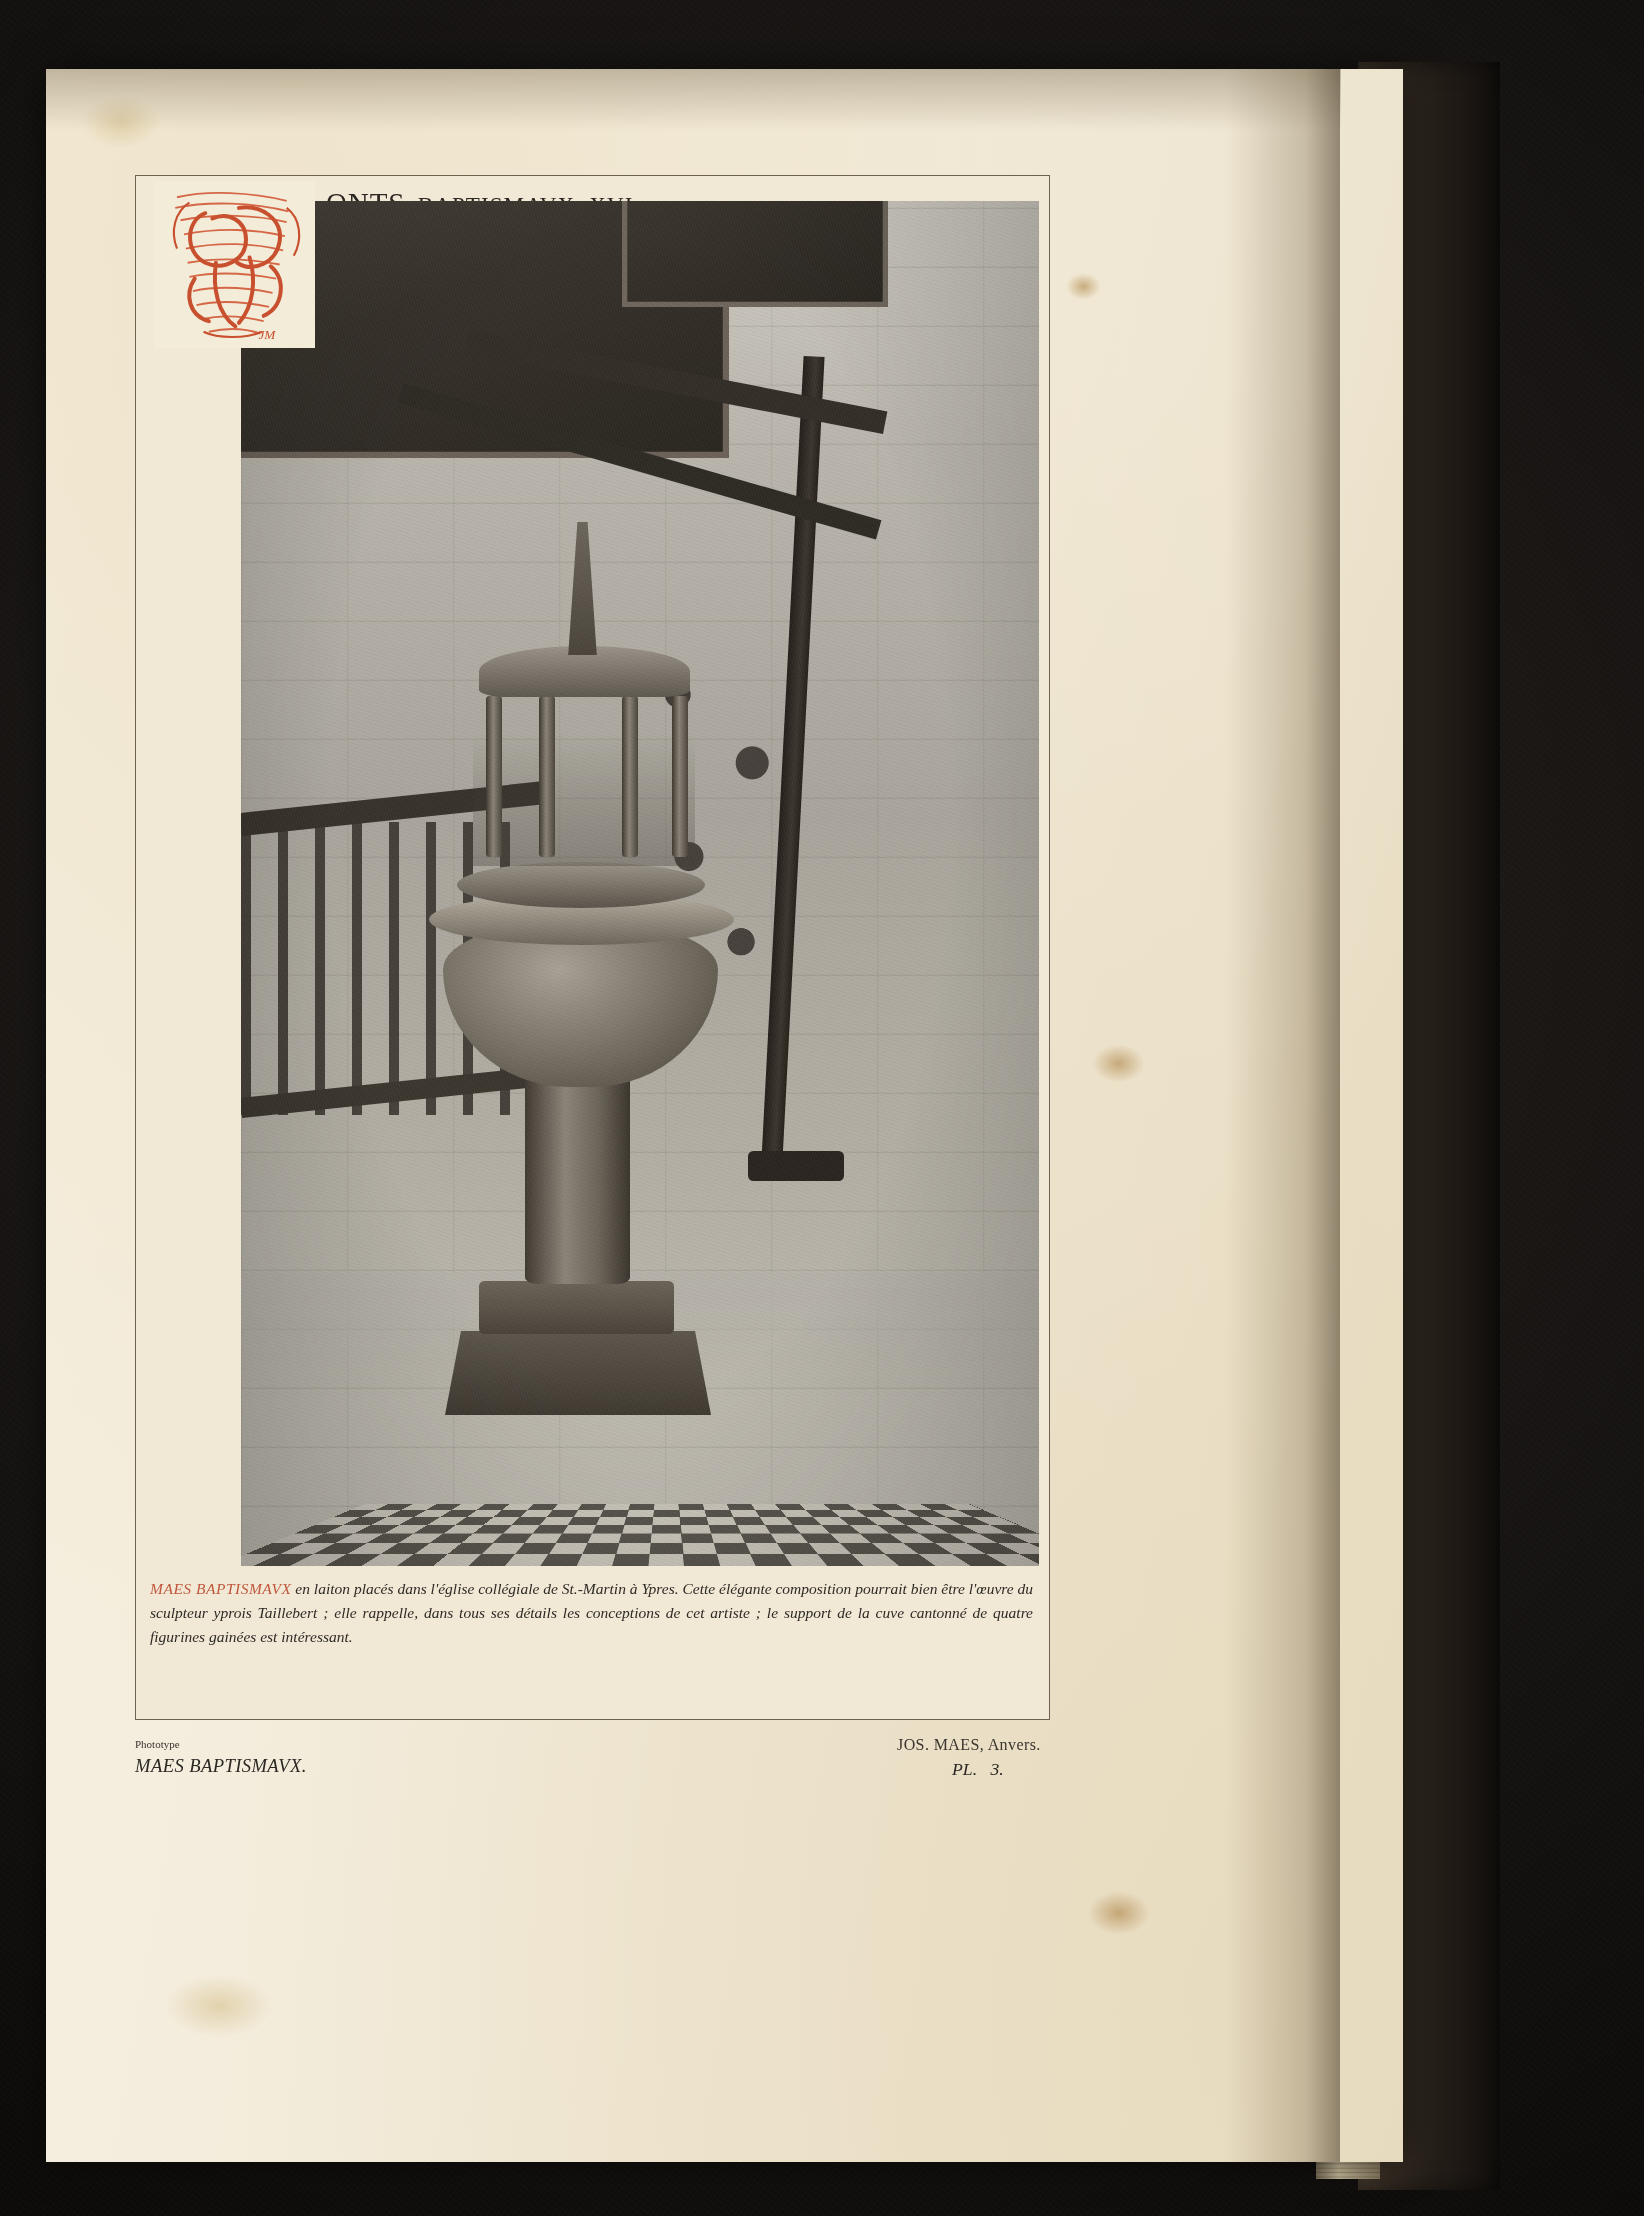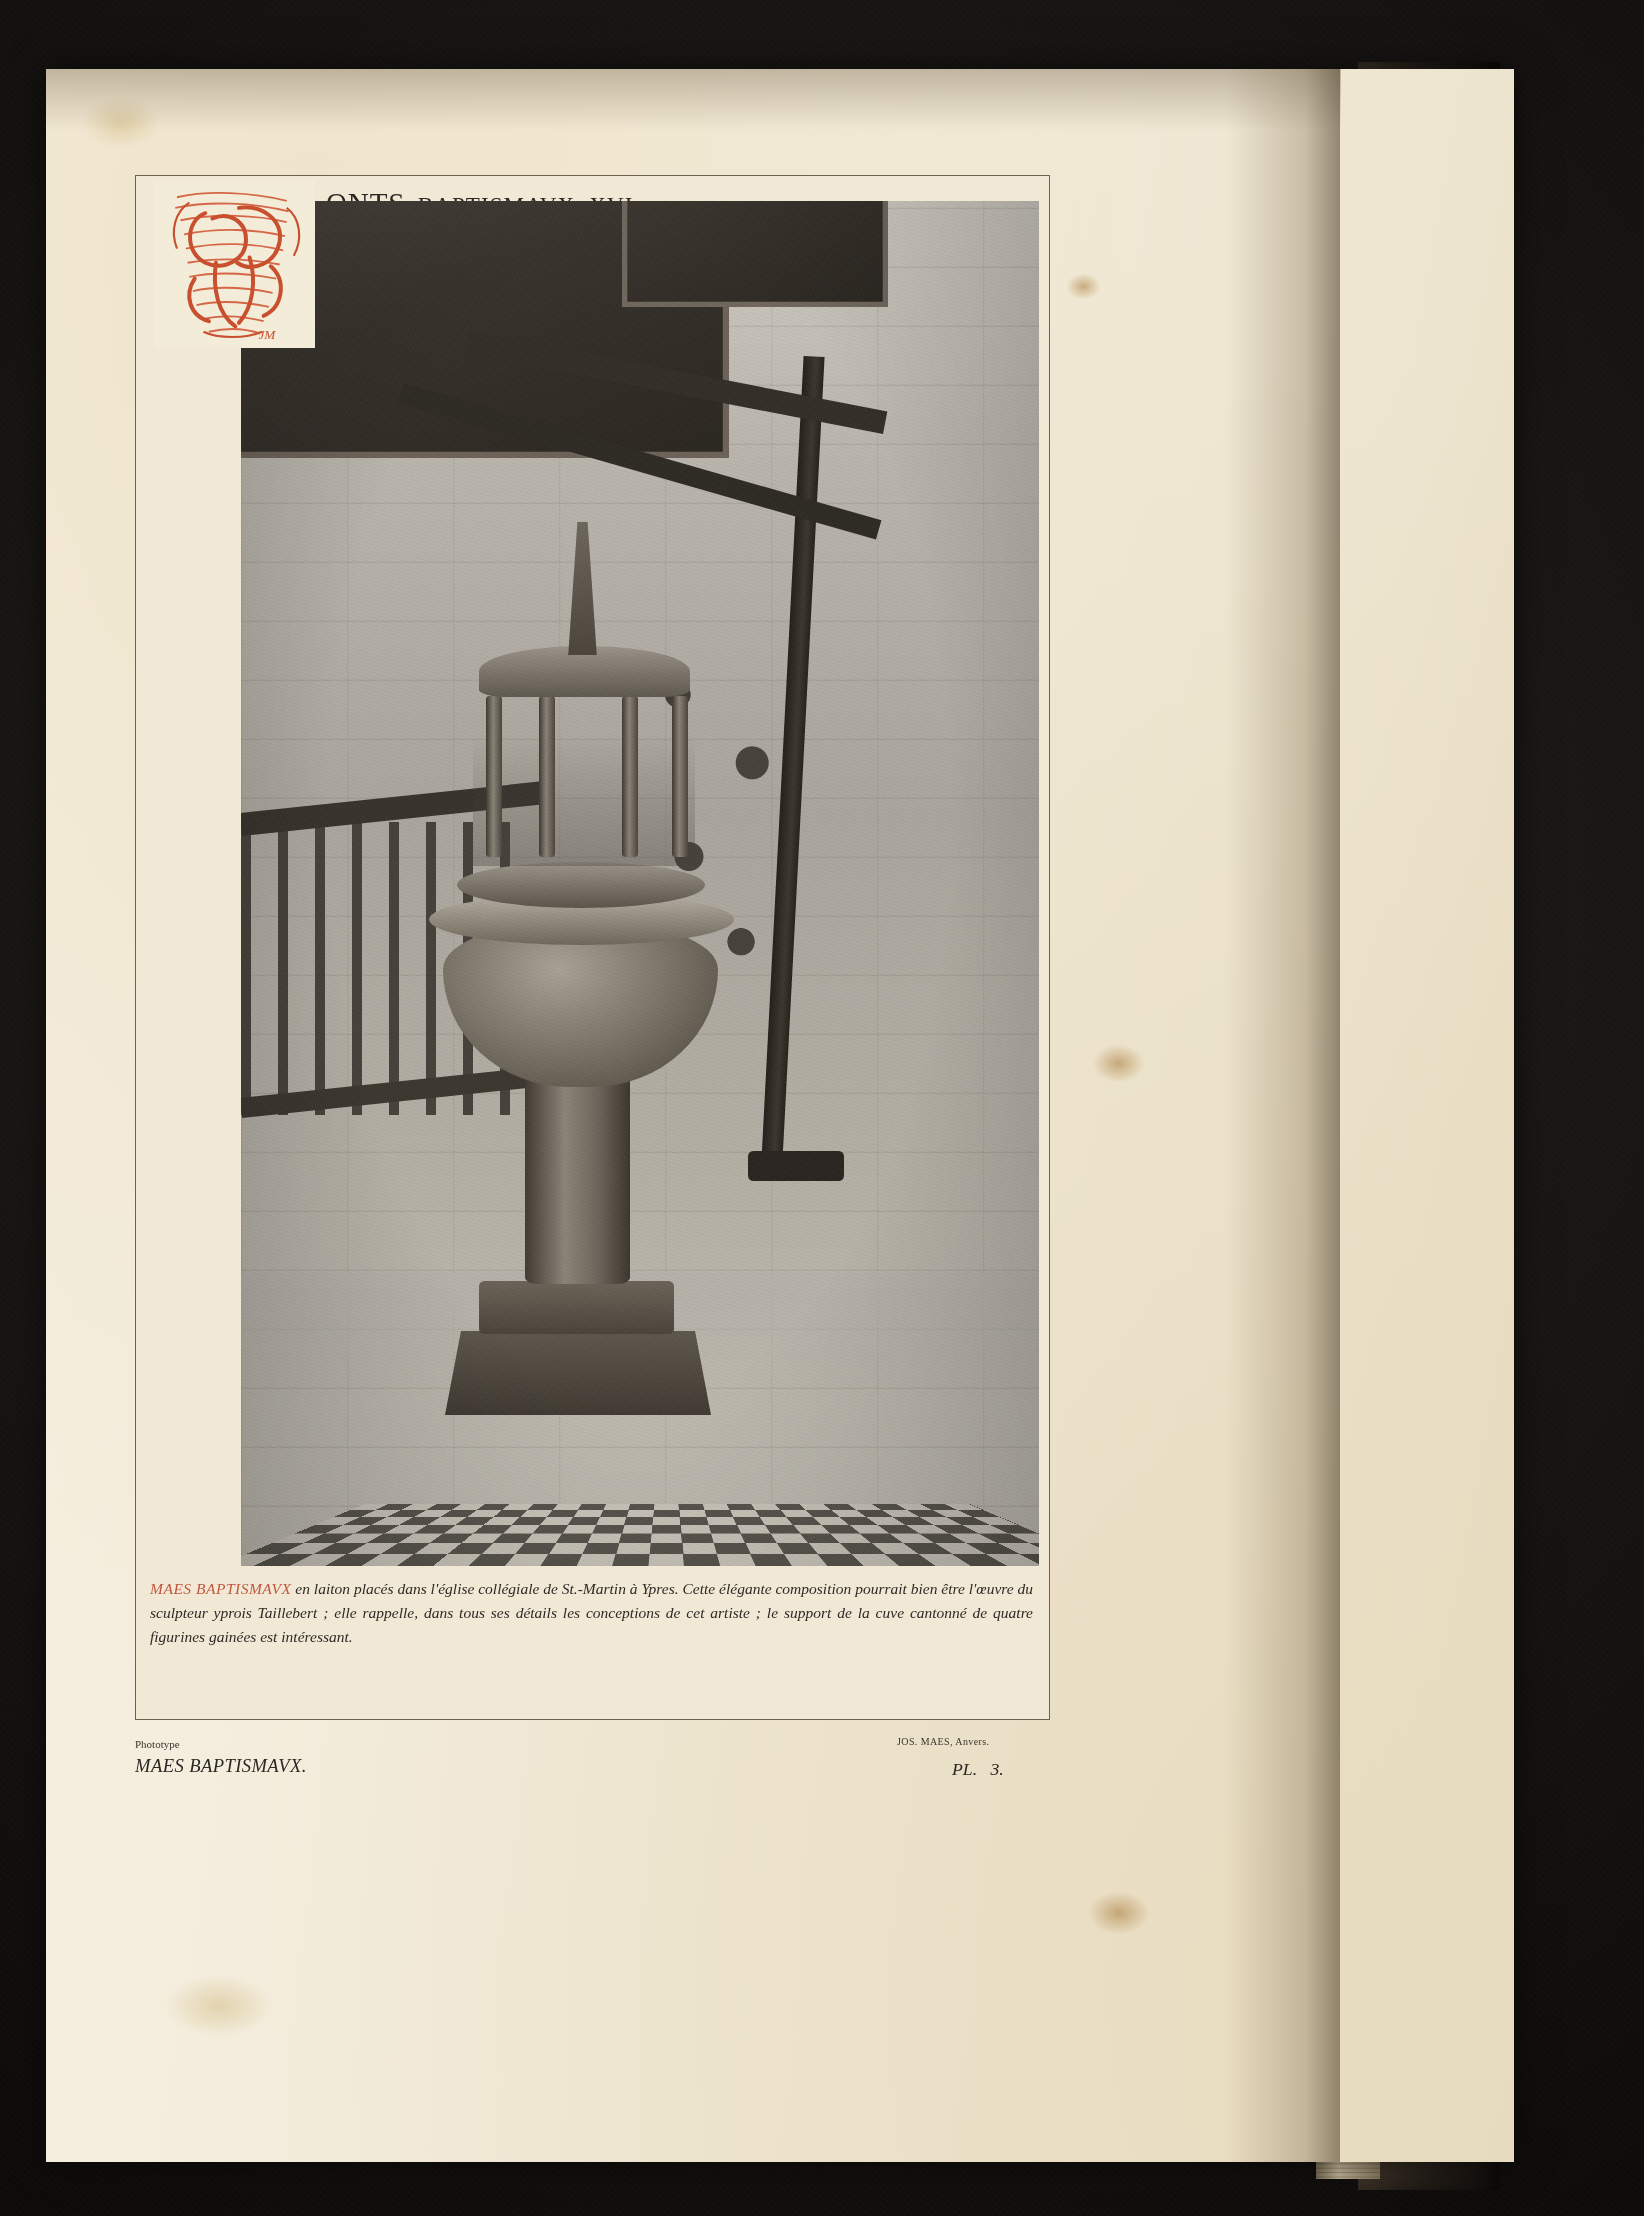--- a/index.html
+++ b/index.html
@@ -92,21 +92,21 @@
     width: 64px;
     height: 2078px;
     background: linear-gradient(90deg, rgba(60,48,32,.55) 0%, rgba(220,208,180,.15) 35%, rgba(80,64,44,.5) 100%);
   }
 
   
   .leaf {
     position: absolute;
     left: 0;
     top: 0;
-    width: 1468px;
+    width: 1357px;
     height: 2093px;
     background: #f4eddc;
     background-image:
       radial-gradient(ellipse at 18% 8%, #efe4cb 0%, rgba(244,237,220,0) 55%),
       radial-gradient(ellipse at 88% 92%, #e8dcc0 0%, rgba(244,237,220,0) 60%),
       linear-gradient(100deg, #f6f0e1 0%, #f3ecdb 40%, #eee5d0 78%, #e4d8bc 100%);
     box-shadow: 0 0 35px rgba(0,0,0,.55);
   }
   .leaf-edge-shadow {
     position: absolute;
@@ -418,21 +418,21 @@
     top: 1686px;
     font-size: 18.6px;
     font-style: italic;
     color: #2b2723;
     letter-spacing: 0.4px;
   }
   .foot-right-small {
     position: absolute;
     left: 851px;
     top: 1667px;
-    font-size: 10px;
+    font-size: 16px;
     color: #3a352e;
     letter-spacing: 0.4px;
     white-space: nowrap;
   }
   .foot-plate {
     position: absolute;
     left: 906px;
     top: 1690px;
     font-size: 17.7px;
     font-style: italic;

